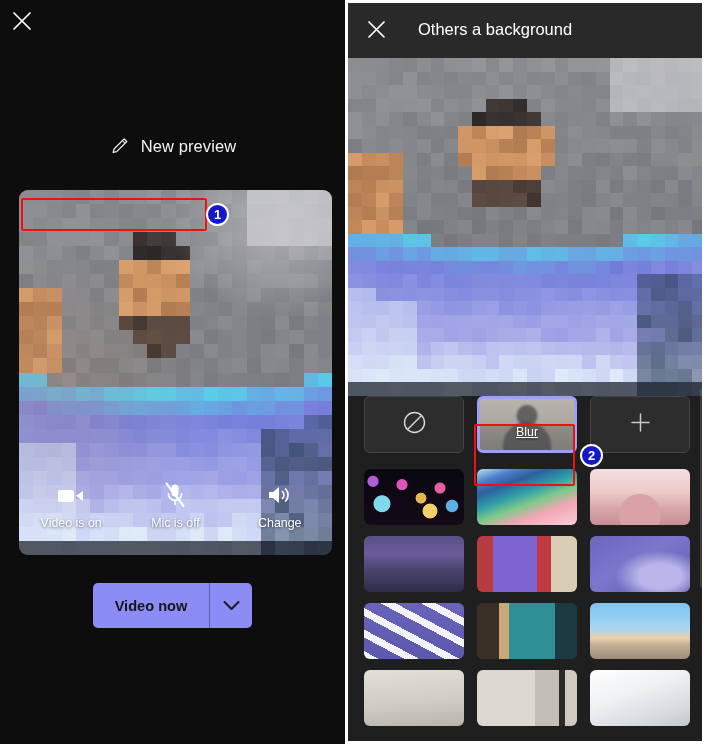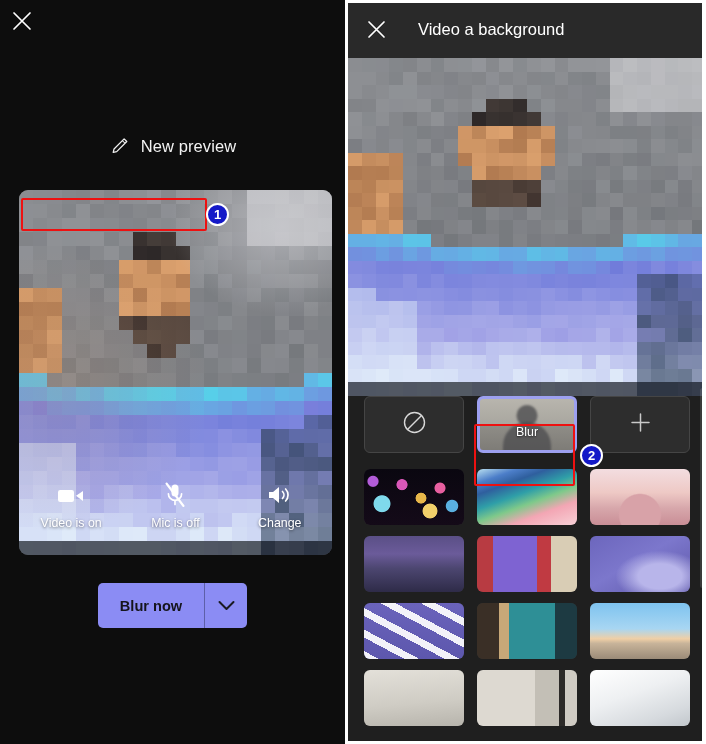--- a/index.html
+++ b/index.html
@@ -313,20 +313,21 @@
     background: rgba(75,75,78,0.78);
     filter: blur(1.2px);
   }
   .blur-label {
     position: relative;
     z-index: 3;
     color: #ffffff;
     font-size: 12.4px;
     text-shadow: 0 1px 2px rgba(0,0,0,0.6);
     margin-top: 14px;
+    text-decoration: underline;
   }
 
   
   .thumb-grid {
     display: grid;
     grid-template-columns: repeat(3, 100px);
     gap: 11px 13px;
     padding: 13px 15px 0 16px;
   }
   .thumb {
@@ -1018,21 +1019,21 @@
             </svg>
           </span>
           <span class="ctrl-label">Change</span>
         </div>
 
       </div>
     </div>
 
     <div class="join-row">
       <div class="join-group">
-        <button class="join-main">Blur now</button>
+        <button class="join-main">Video now</button>
         <span class="join-sep"></span>
         <div class="join-caret">
           <span>
             <svg width="17" height="11" viewBox="0 0 17 11">
               <path d="M1.5 2 L8.5 9 L15.5 2" fill="none" stroke="#1a1a22" stroke-width="2" stroke-linecap="round" stroke-linejoin="round"></path>
             </svg>
           </span>
         </div>
       </div>
     </div>
@@ -1044,21 +1045,21 @@
   <div class="divider"></div>
 
   <div class="right-panel">
 
     <div class="rp-header">
       <div class="close-x-right">
         <svg width="21" height="21" viewBox="0 0 21 21">
           <path d="M3 3 L18 18 M18 3 L3 18" stroke="#ffffff" stroke-width="1.7" fill="none" stroke-linecap="round"></path>
         </svg>
       </div>
-      <span class="rp-title">Video a background</span>
+      <span class="rp-title">Others a background</span>
     </div>
 
     <div class="rp-preview">
       <div class="feed-grid" id="right-feed" style="grid-template-columns: repeat(26, 1fr); grid-template-rows: repeat(25, 1fr);">
           <div class="feed-cell" style="background: rgb(139, 141, 145);"></div>
           <div class="feed-cell" style="background: rgb(137, 140, 144);"></div>
           <div class="feed-cell" style="background: rgb(137, 139, 144);"></div>
           <div class="feed-cell" style="background: rgb(132, 135, 139);"></div>
           <div class="feed-cell" style="background: rgb(131, 133, 137);"></div>
           <div class="feed-cell" style="background: rgb(139, 141, 145);"></div>

